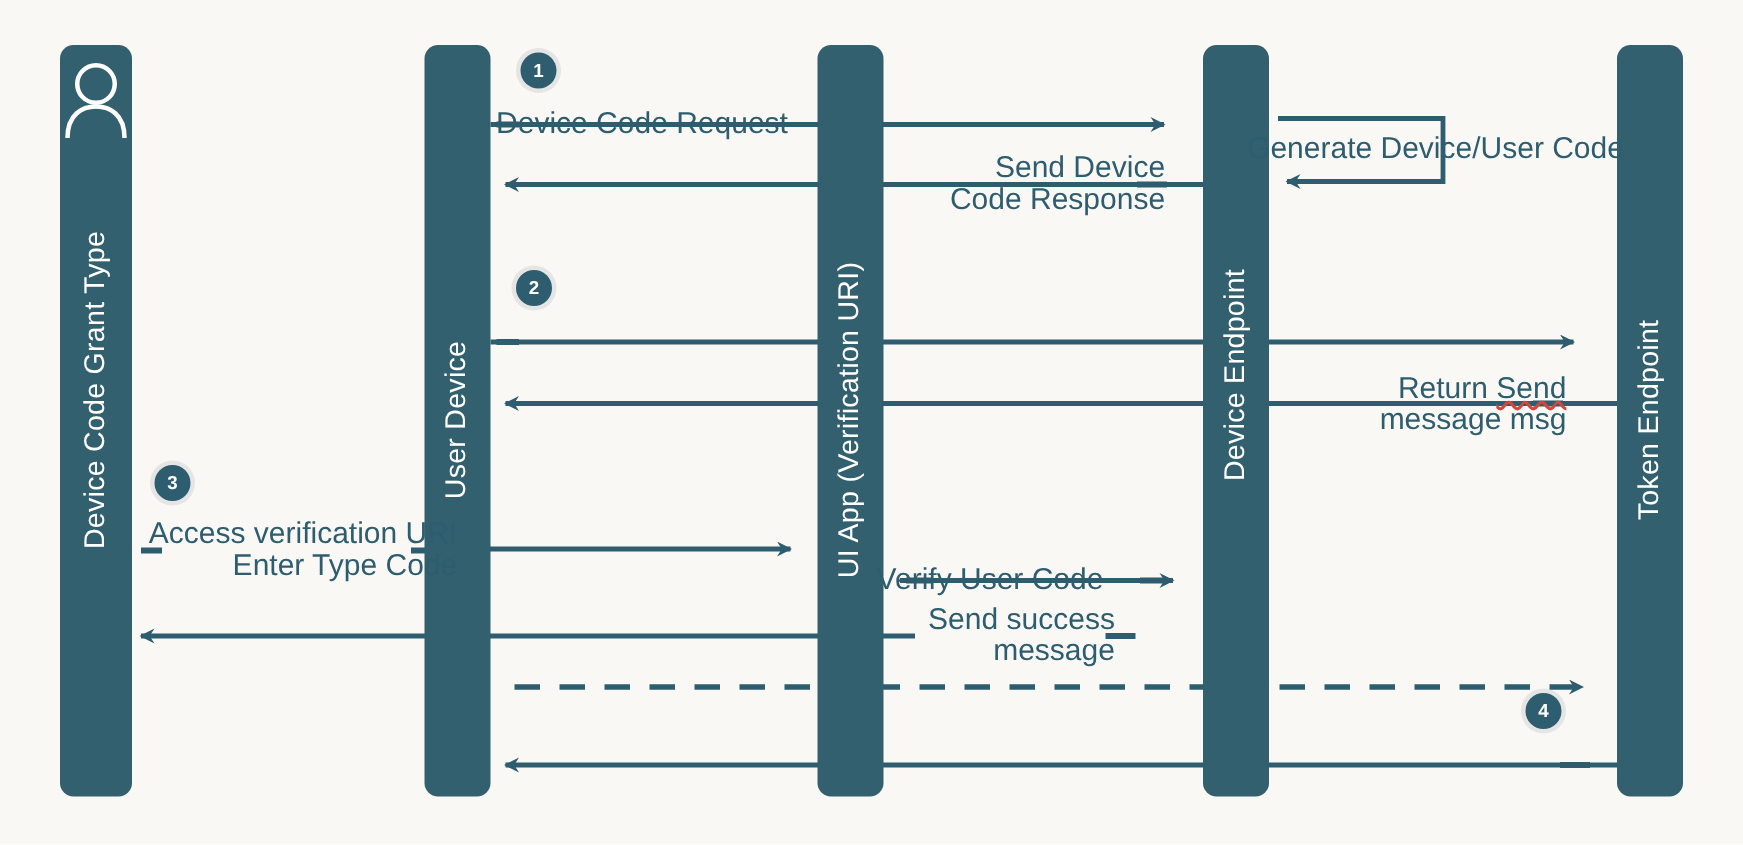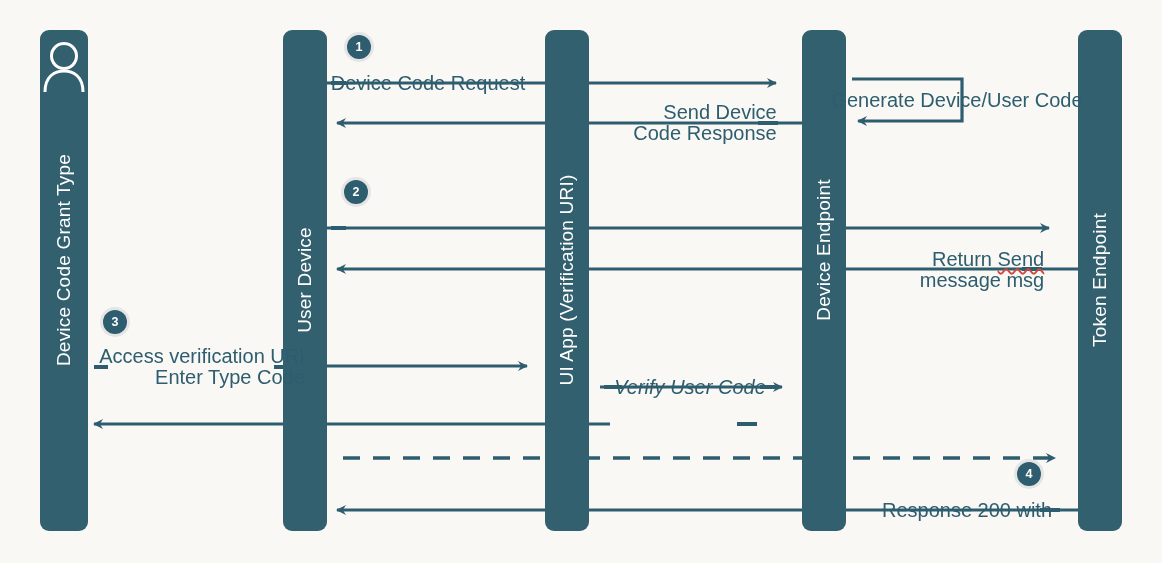--- a/index.html
+++ b/index.html
@@ -174,25 +174,28 @@
       <span>Return&nbsp;</span><span class="sp">Send</span>
     </div>
     <div>message msg</div>
   </div>
 
   <div class="msg-label" style="left:202px; top:367px;">
     <div>Access verification URI</div>
     <div>Enter Type Code</div>
   </div>
 
-  <div class="msg-label" style="left:690px; top:387px;font-style:italic;">Verify User Code</div>
-
+  <div class="msg-label" style="left:660px; top:387px;">Verify User Code</div>
+
+  <div class="msg-label" style="left:681px; top:424px;">
+    <div>Send success</div>
+    <div>message</div>
+  </div>
 
   <div class="msg-label" style="left:967px; top:510px;">
-    <div>Response 200 with</div>
   </div>
 
   <div class="step-badge" style="left:359px; top:47px;">1</div>
   <div class="step-badge" style="left:356px; top:192px;">2</div>
   <div class="step-badge" style="left:115px; top:322px;">3</div>
   <div class="step-badge" style="left:1029px; top:474px;">4</div>
 
 </div>
 
 </body></html>

